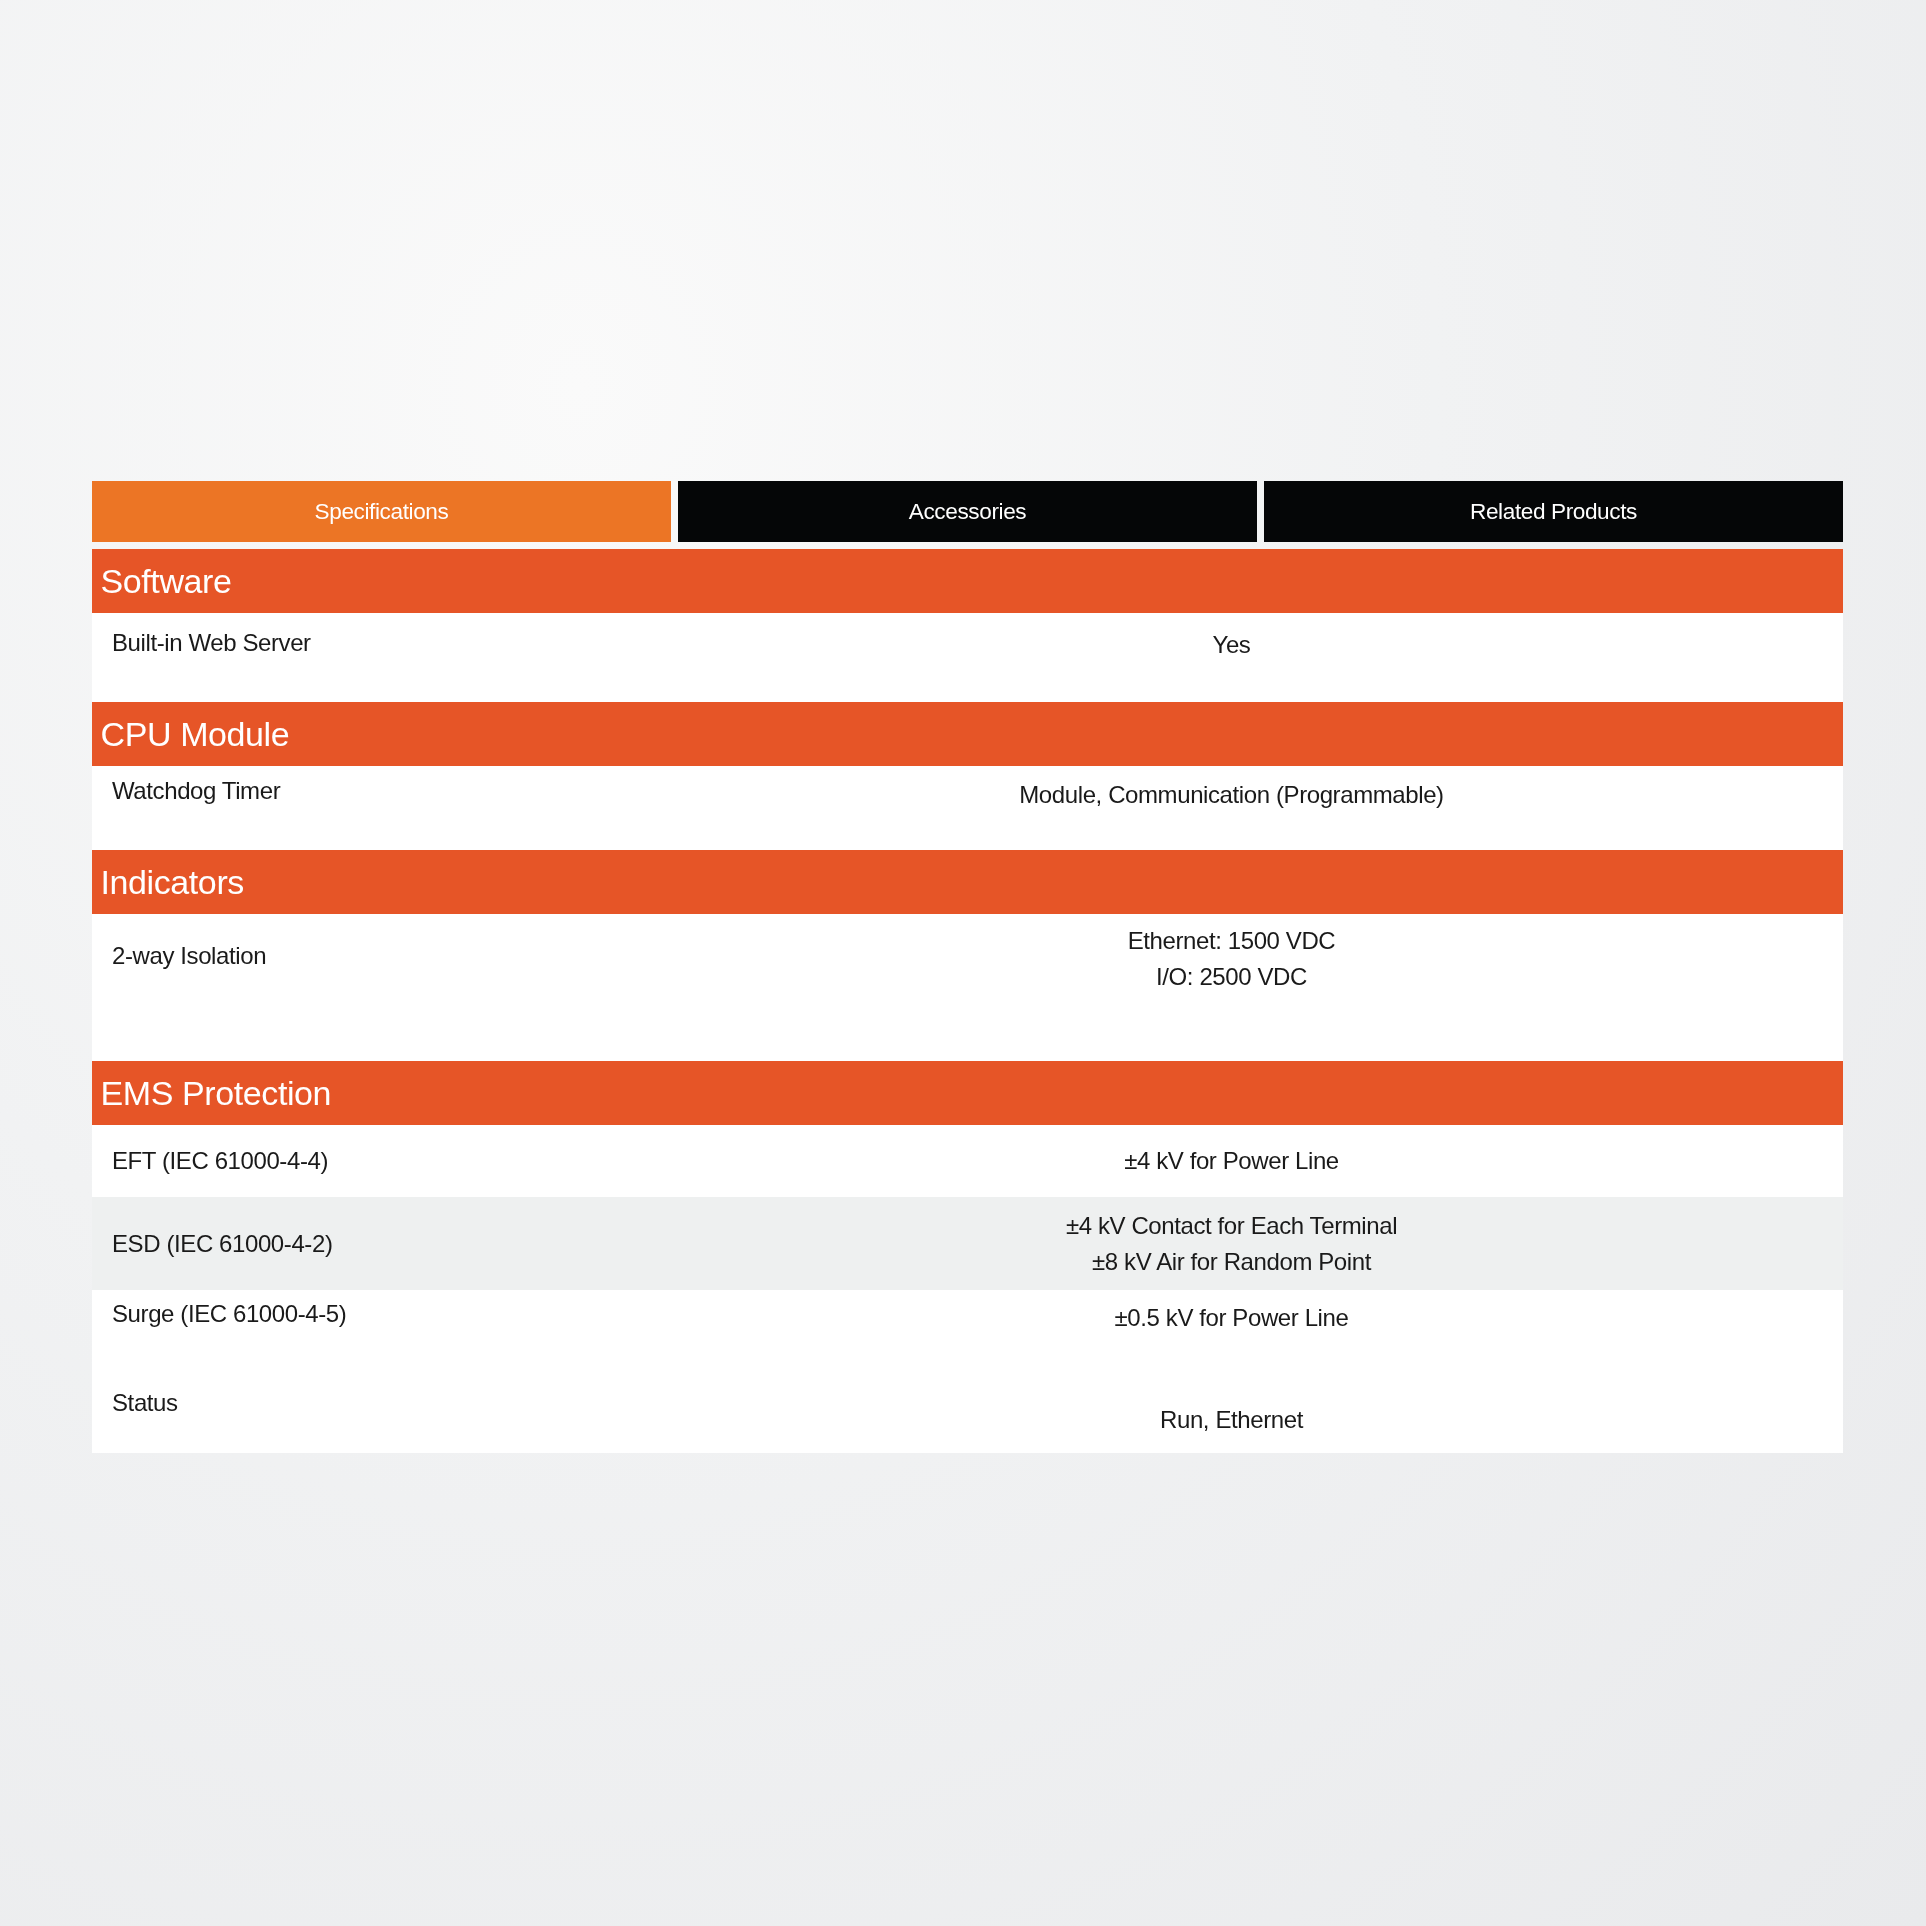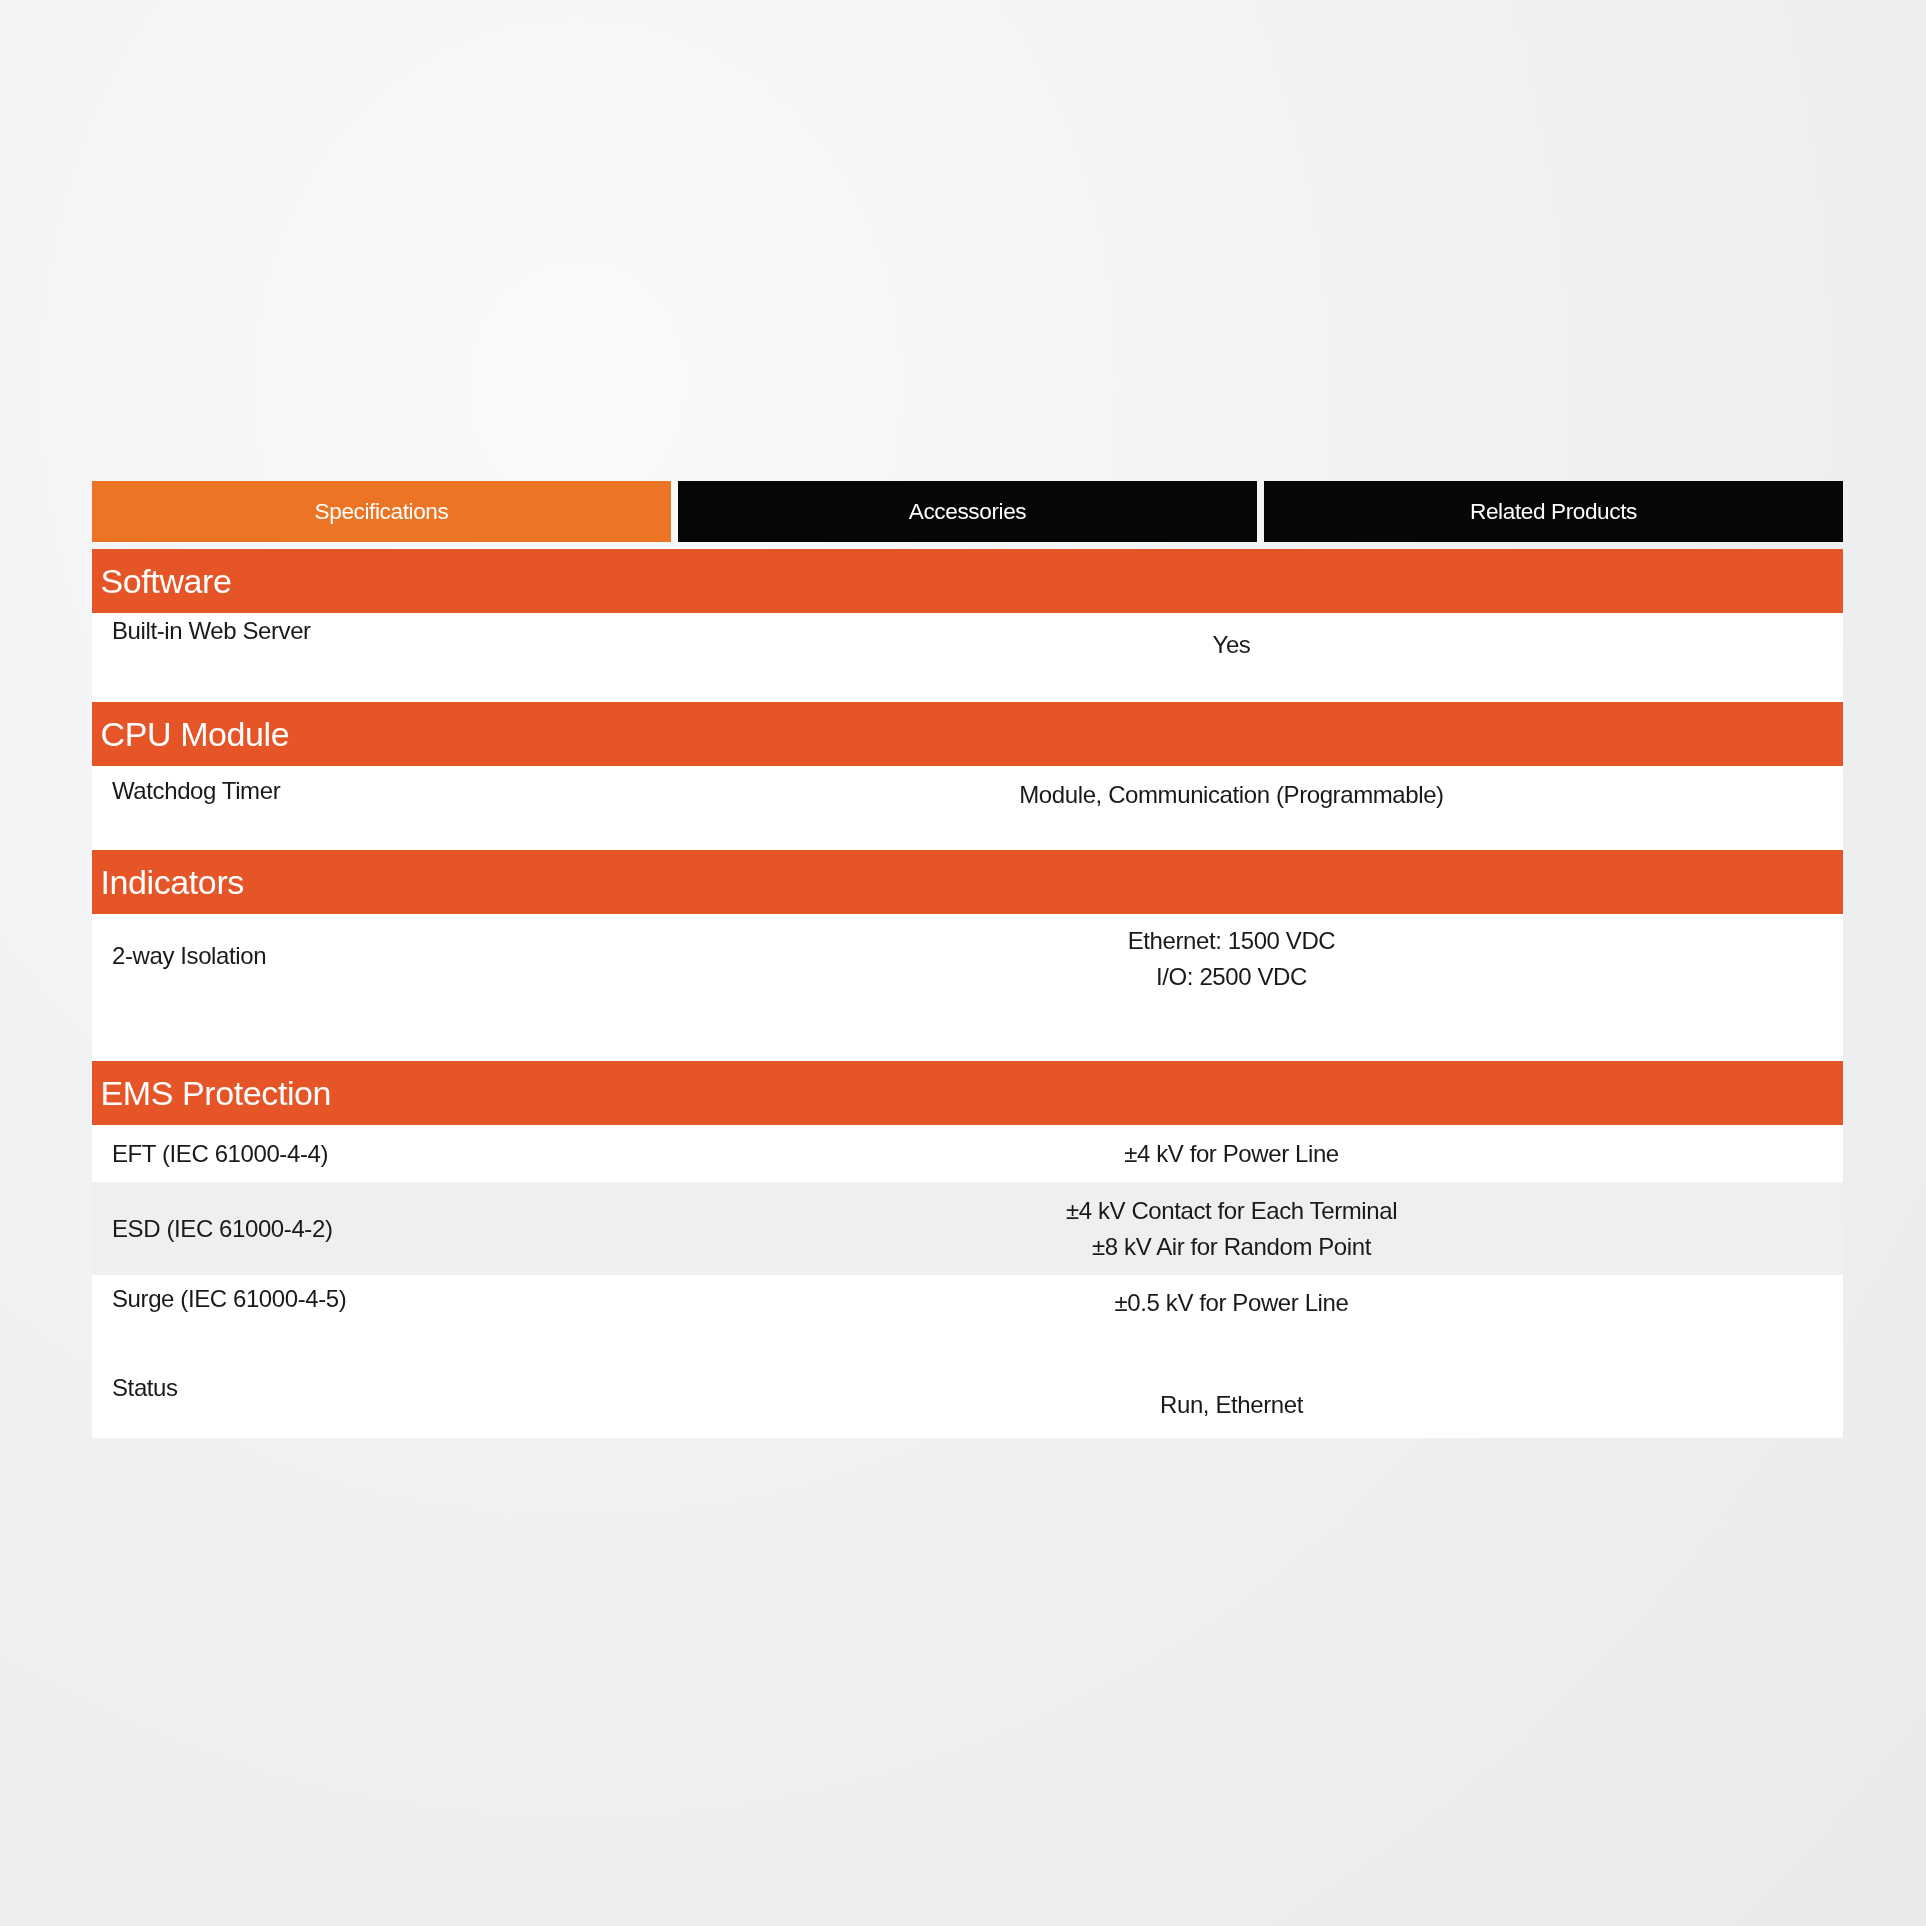--- a/index.html
+++ b/index.html
@@ -40,21 +40,21 @@
   <div class="tabs">
     <div class="tab active">Specifications</div>
     <div class="tab">Accessories</div>
     <div class="tab">Related Products</div>
   </div>
 
   <div style="height:7px"></div>
 
   <div class="section-head">Software</div>
   <div class="row" style="height:89px">
-    <div class="k" style="padding-top:4px">Built-in Web Server</div>
+    <div class="k" style="padding-top:16px">Built-in Web Server</div>
     <div class="v" style="padding-top:14px">
         <div>Yes</div>
       </div>
   </div>
 
   <div class="section-head">CPU Module</div>
   <div class="row" style="height:84px">
     <div class="k" style="padding-top:11.3px">Watchdog Timer</div>
     <div class="v" style="padding-top:11.3px">
         <div>Module, Communication (Programmable)</div>
@@ -64,21 +64,21 @@
   <div class="section-head">Indicators</div>
   <div class="row" style="height:147px">
     <div class="k" style="padding-top:28px">2-way Isolation</div>
     <div class="v" style="padding-top:8.5px">
       <div>Ethernet: 1500 VDC</div>
       <div>I/O: 2500 VDC</div>
     </div>
   </div>
 
   <div class="section-head">EMS Protection</div>
-  <div class="row" style="height:57px;align-items:center">
+  <div class="row" style="height:72px;align-items:center">
     <div class="k">EFT (IEC 61000-4-4)</div>
     <div class="v">
         <div>±4 kV for Power Line</div>
       </div>
   </div>
   <div class="row alt" style="height:93px;align-items:center">
     <div class="k">ESD (IEC 61000-4-2)</div>
     <div class="v">
       <div>±4 kV Contact for Each Terminal</div>
       <div>±8 kV Air for Random Point</div>

